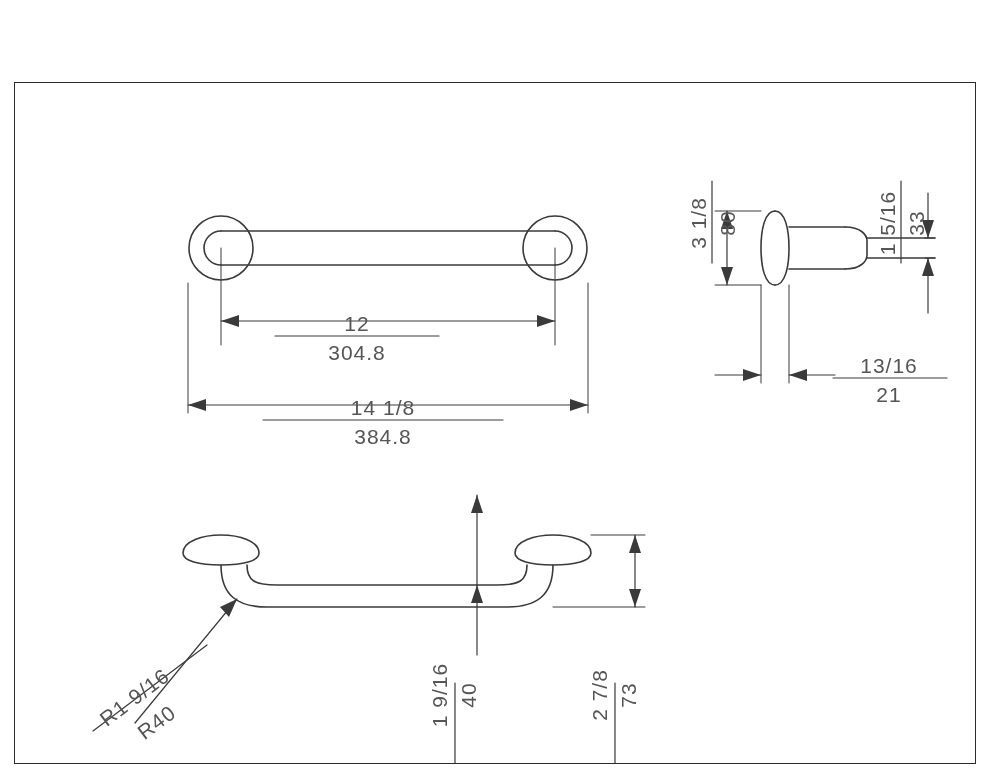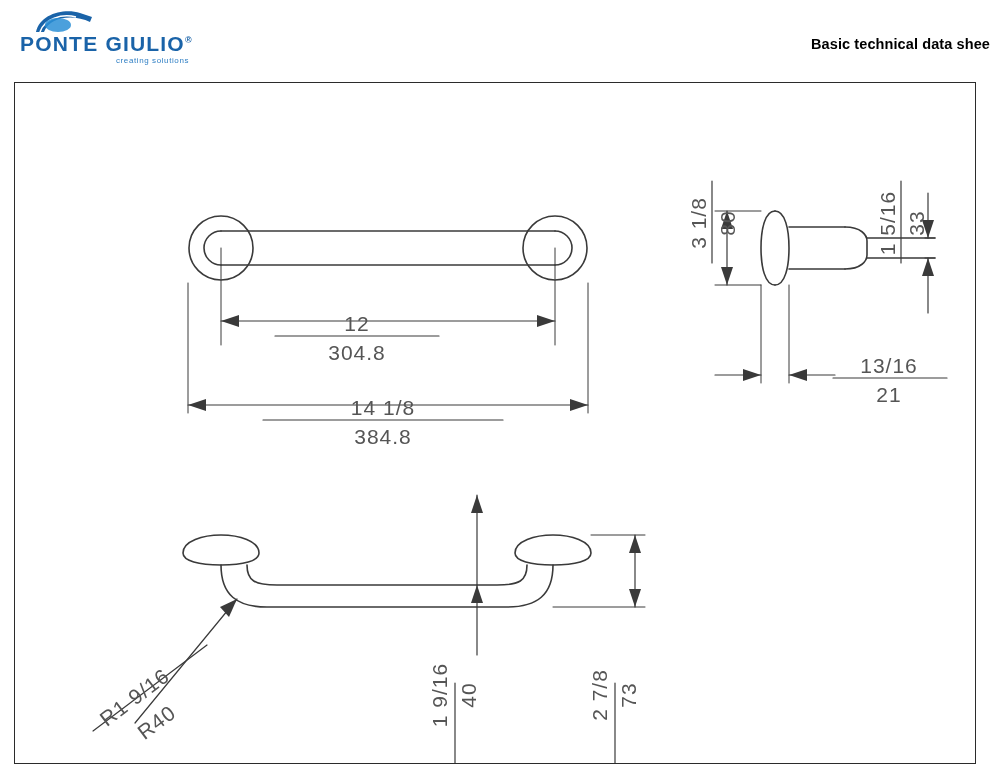--- a/index.html
+++ b/index.html
@@ -102,34 +102,20 @@
     fill: #555;
     font-size: 21px;
     letter-spacing: 1px;
   }
 </style>
 </head>
 <body>
 
 <div class="page">
 
-  <div class="header">
-
-    <div class="logo">
-      <svg class="logo-arc" viewBox="0 0 60 26">
-        <path d="M2 24 C6 6, 30 0, 46 5 L58 9 L56 14 C40 6, 16 8, 10 24 Z" fill="#1a63a8"></path>
-        <path d="M6 24 C10 11, 28 5, 42 9" fill="none" stroke="#ffffff" stroke-width="1.6"></path>
-        <ellipse cx="24" cy="17" rx="13" ry="7" fill="#2b8fd6" opacity="0.85"></ellipse>
-      </svg>
-      <div class="logo-word"><span>PONTE GIULIO</span><span class="logo-reg">®</span></div>
-      <div class="logo-tag">creating  solutions</div>
-    </div>
-
-    <div class="header-title">Basic technical data shee</div>
-  </div>
 
   <div class="frame">
     <svg width="962" height="682" viewBox="0 0 962 682">
       <g fill="none" stroke="#3a3a3a" stroke-width="1.6" stroke-linecap="round" stroke-linejoin="round">
 
         <circle cx="206" cy="165" r="32"></circle>
 
         <circle cx="540" cy="165" r="32"></circle>
 
         <path d="M206 148 L540 148"></path>

